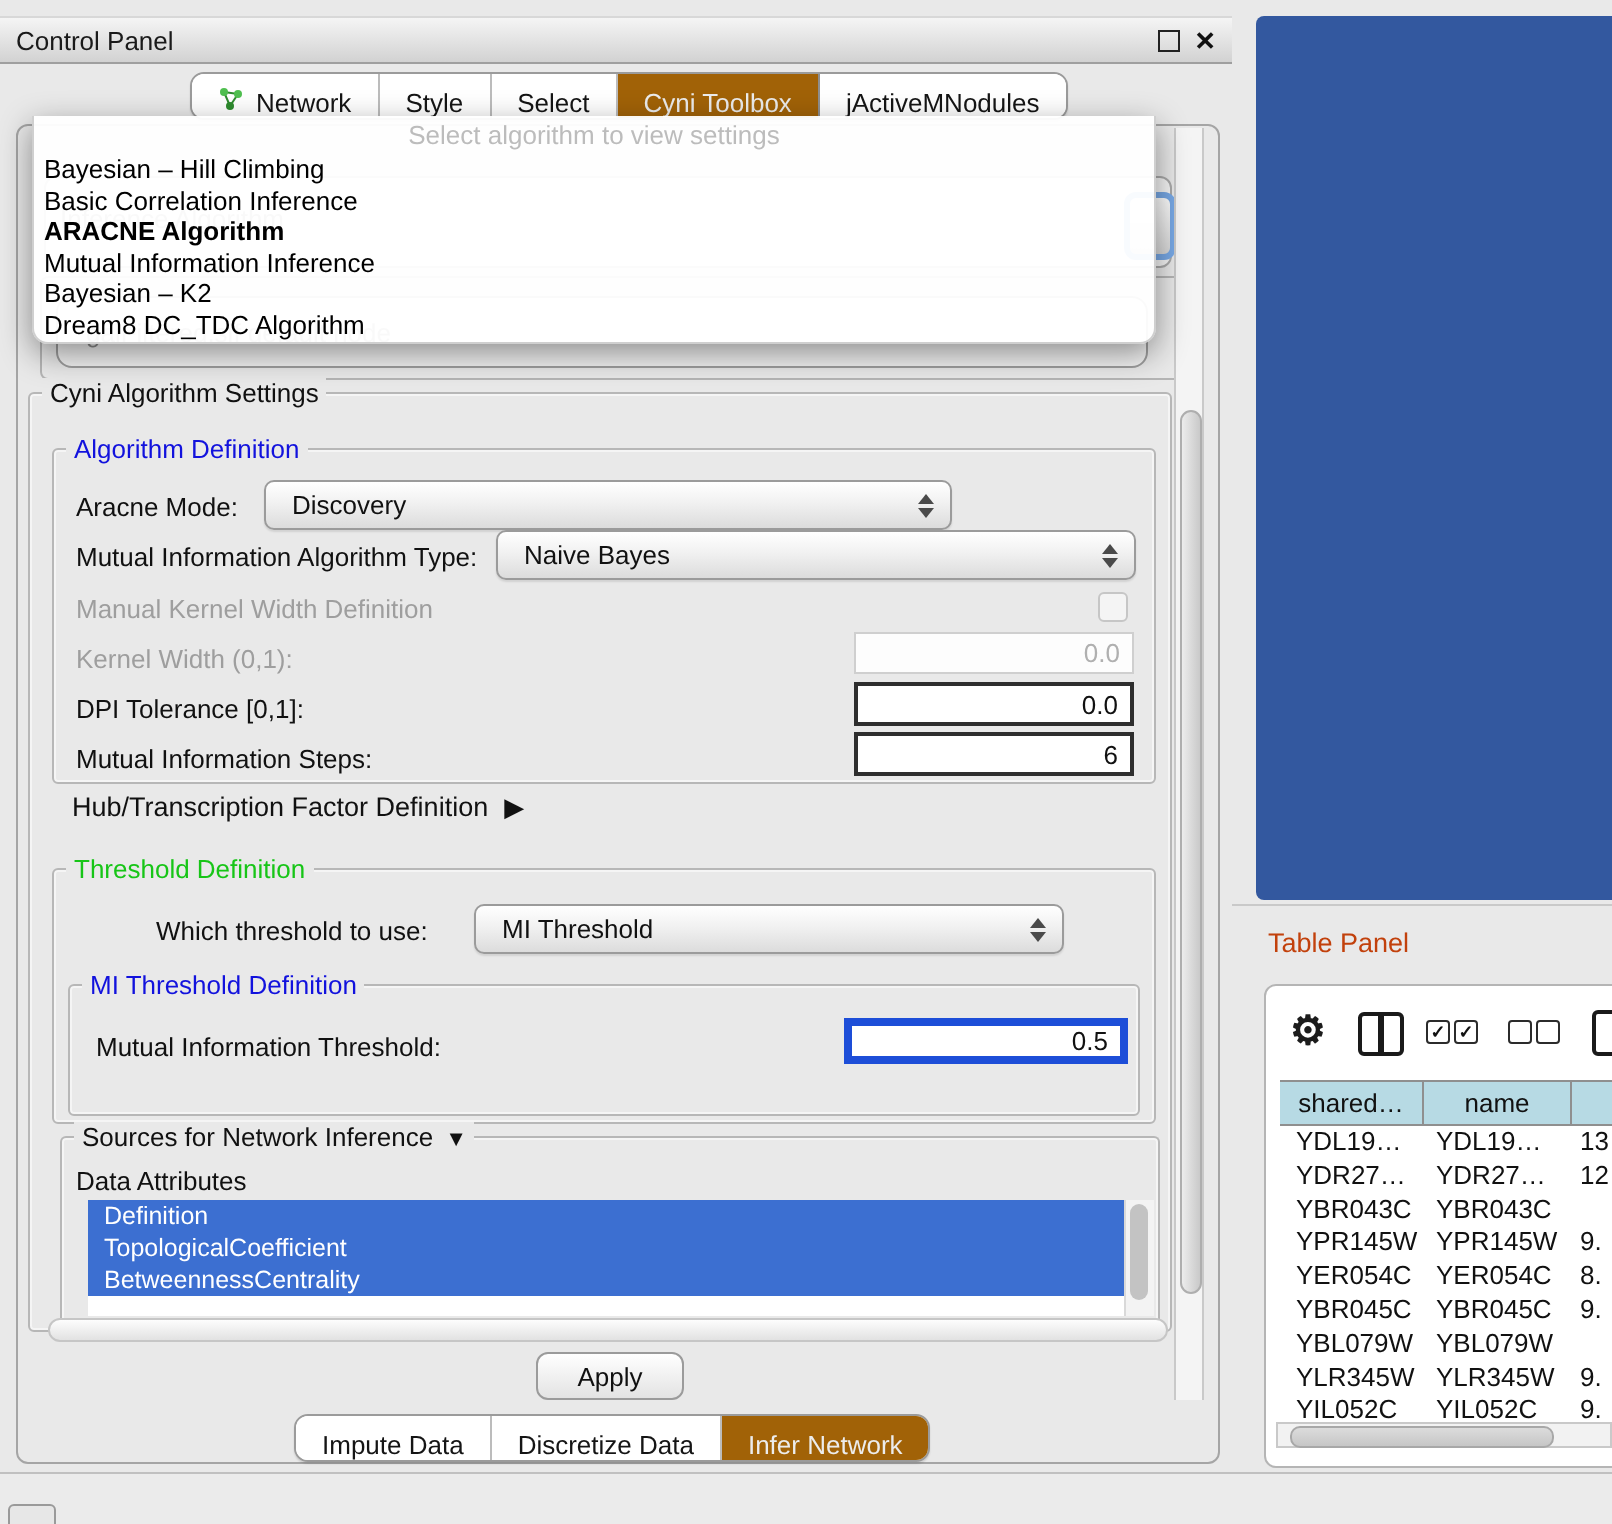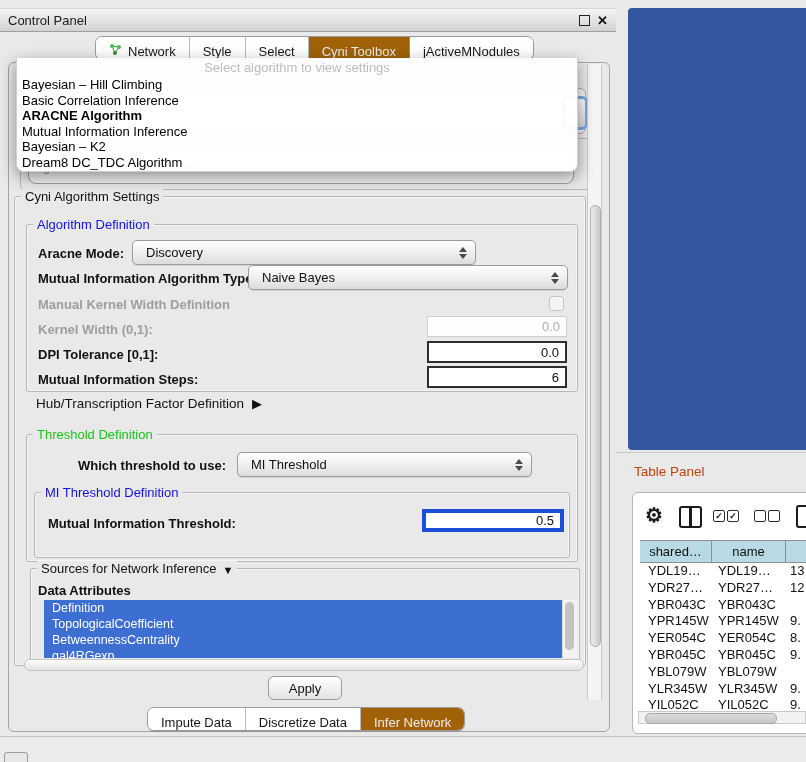--- a/index.html
+++ b/index.html
@@ -43,21 +43,21 @@
     background:rgba(255,255,255,.95);border:1px solid #cfcfcf;border-top:none;
     border-radius:0 0 8px 8px;box-shadow:0 5px 16px rgba(0,0,0,.42);box-sizing:border-box;overflow:hidden}
   .pp-head{height:19px;line-height:19px;text-align:center;color:#bcbcbc;font-size:13px}
   .pp-item{height:15.6px;line-height:15.6px;font-size:13px;padding-left:5px;color:#000}
   .pp-item.b{font-weight:bold}
 
   
   .group{position:absolute;border:1px solid #b7b7b7;border-radius:3px;box-shadow:inset 0 0 0 1px rgba(255,255,255,.55)}
   .group-label{position:absolute;top:-8px;left:6px;background:#e9e9e9;padding:0 4px;font-size:13px;white-space:nowrap}
   .lbl-blue{color:#1212dd}.lbl-green{color:#17c517}
-  .flabel{position:absolute;font-size:13px;font-weight:bold;white-space:nowrap}
+  .flabel{position:absolute;font-size:13px;font-weight:normal;white-space:nowrap}
   .flabel.dis{color:#9e9e9e}
 
   
   .combo{position:absolute;height:25px;border:1px solid #9b9b9b;border-radius:5px;box-sizing:border-box;
     background:linear-gradient(#ffffff,#f1f1f1 45%,#dcdcdc);display:flex;align-items:center;
     padding-left:13px;font-size:13px;box-shadow:0 1px 1px rgba(0,0,0,.1)}
   .arrows{position:absolute;right:8px;top:0;bottom:0;display:flex;flex-direction:column;justify-content:center;gap:2px}
   .tri-up{width:0;height:0;border-left:4px solid transparent;border-right:4px solid transparent;border-bottom:5px solid #4a4a4a}
   .tri-dn{width:0;height:0;border-left:4px solid transparent;border-right:4px solid transparent;border-top:5px solid #4a4a4a}
 
@@ -247,21 +247,20 @@
     <span class="group-label" style="display:flex;align-items:flex-end;gap:6px">
       <span>Sources for Network Inference</span>
       <span style="font-size:11px">▼</span>
     </span>
   </div>
   <span class="flabel" style="left:38px;top:583px">Data Attributes</span>
   <div id="attr-list">
       <div class="attr-item">Definition</div>
       <div class="attr-item">TopologicalCoefficient</div>
       <div class="attr-item">BetweennessCentrality</div>
-      <div class="attr-item">gal4RGexp</div>
     </div>
   <div class="list-vscroll">
     <div class="list-vthumb"></div>
   </div>
   <div class="hscroll"></div>
 
   <div class="main-vscroll">
     <div class="main-vthumb"></div>
   </div>
 

